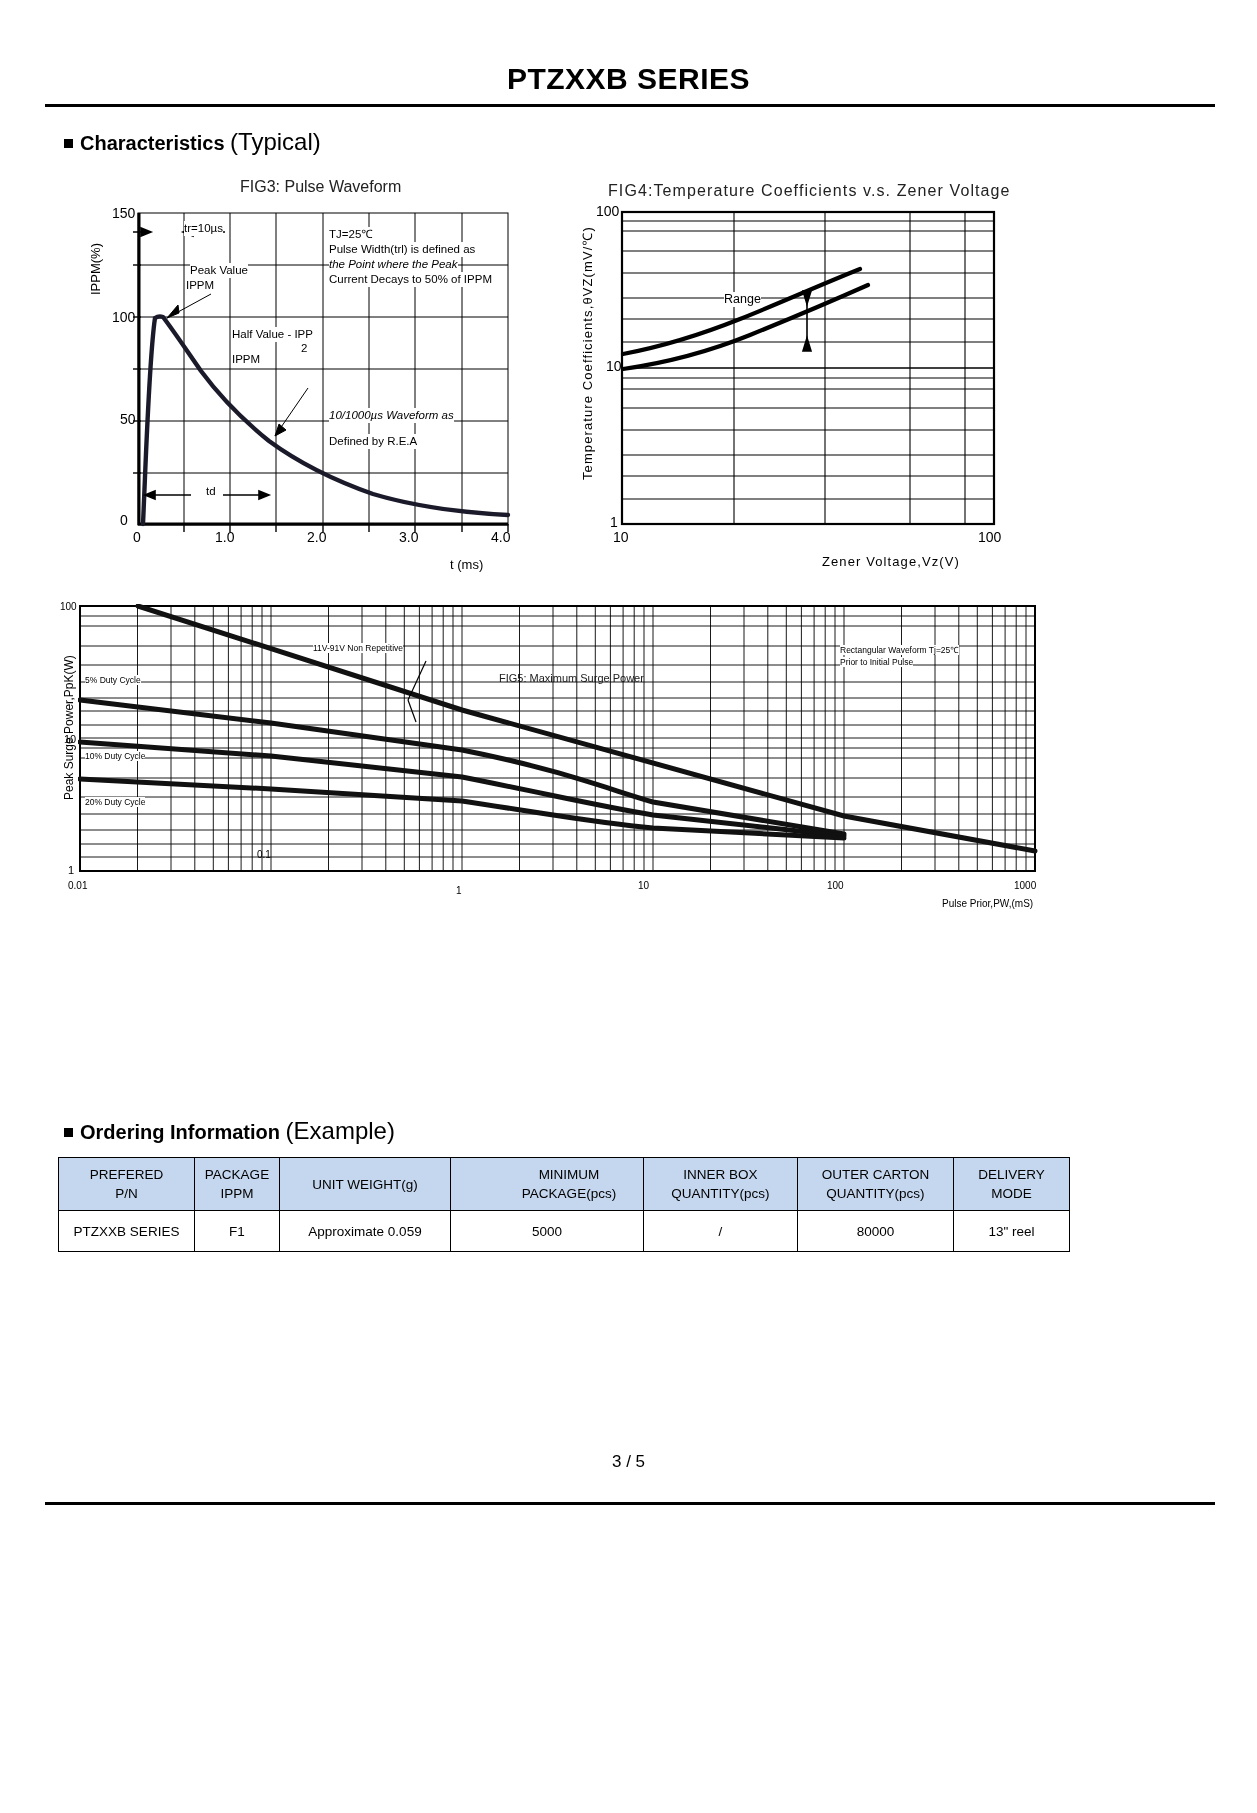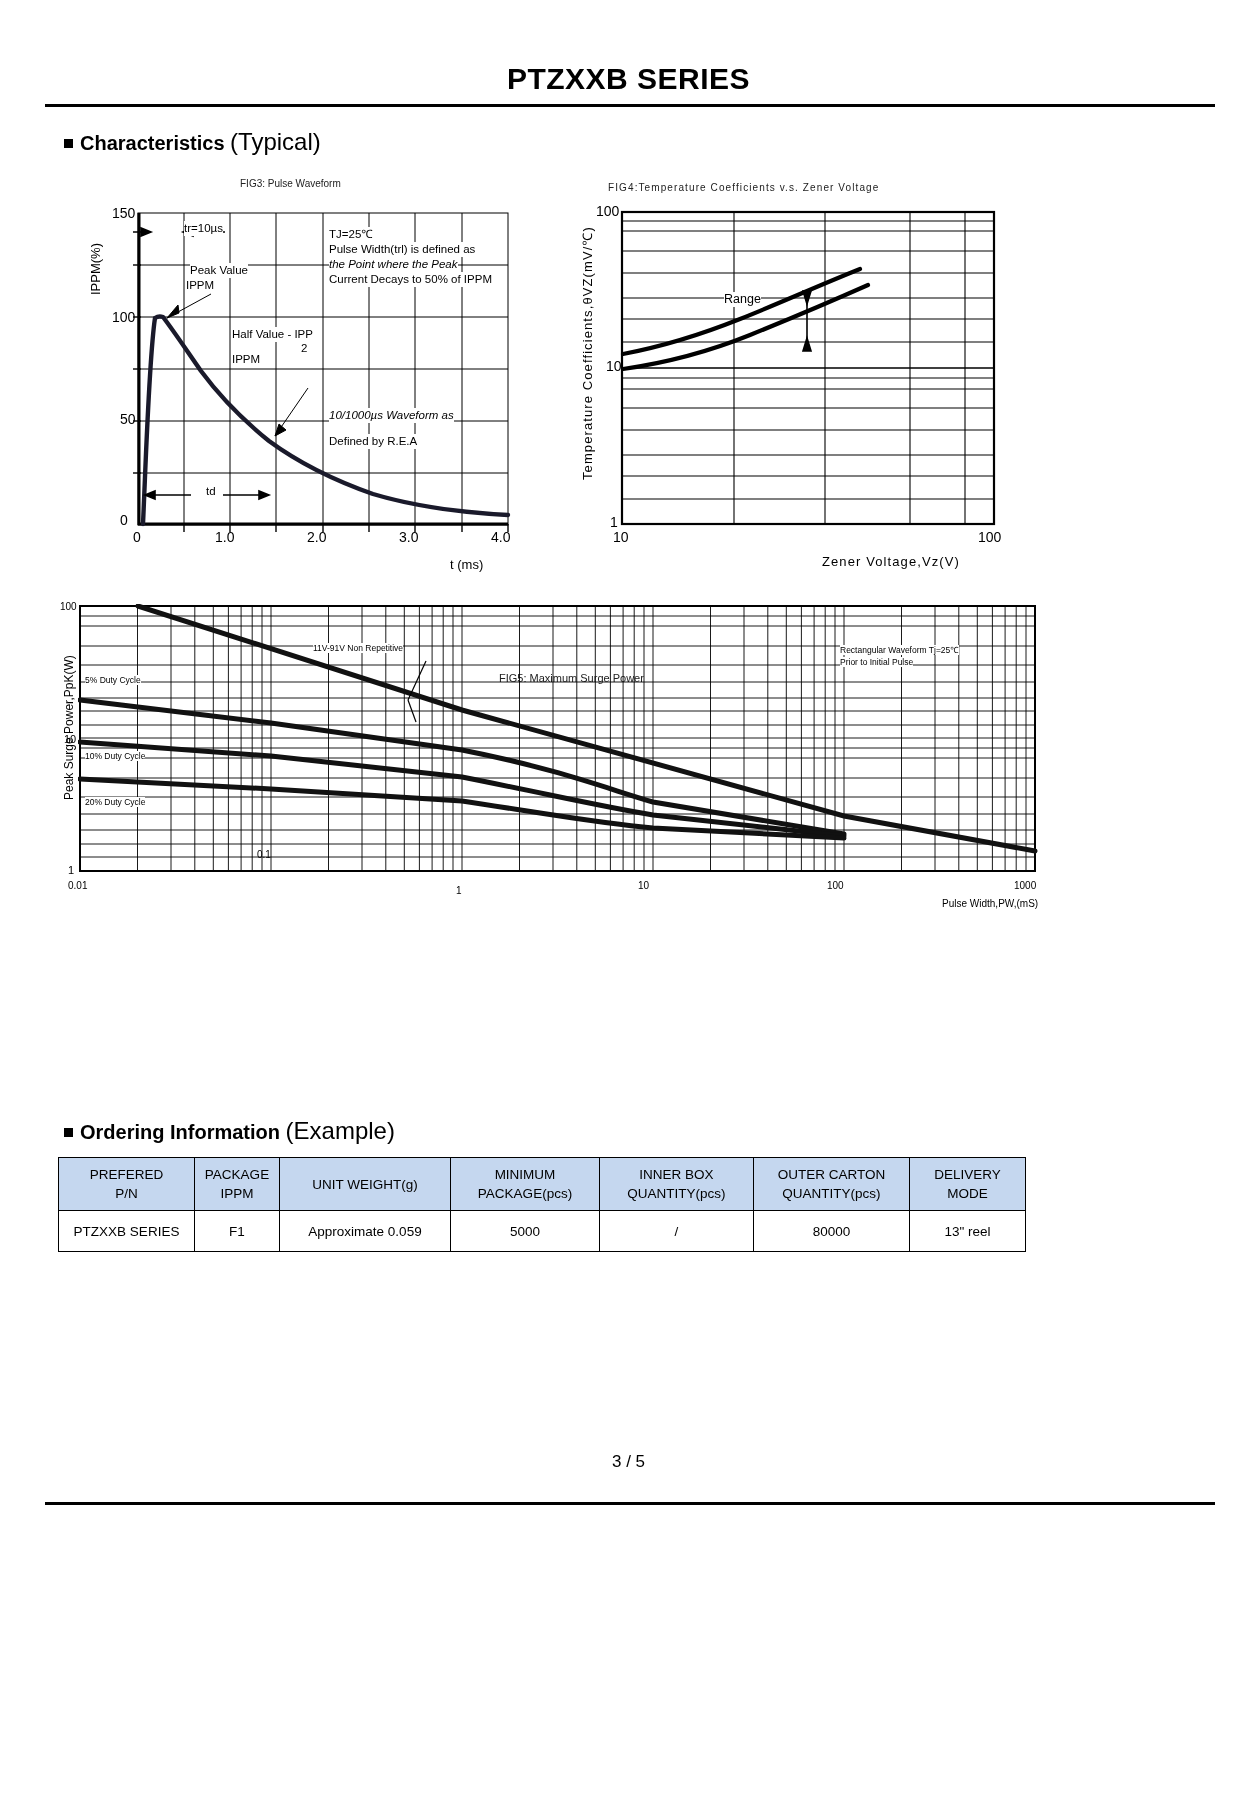--- a/index.html
+++ b/index.html
@@ -5,21 +5,21 @@
   html,body{margin:0;padding:0;background:#fff;}
   body{width:1257px;height:1813px;position:relative;font-family:"Liberation Sans",sans-serif;color:#000;}
   .page{position:absolute;left:0;top:0;width:1257px;height:1813px;}
   .hdr-title{position:absolute;left:0;top:62px;width:1257px;text-align:center;font-size:30px;font-weight:bold;letter-spacing:.5px;}
   .rule-top{position:absolute;left:45px;top:104px;width:1170px;height:3px;background:#000;}
   .rule-bot{position:absolute;left:45px;top:1502px;width:1170px;height:3px;background:#000;}
   .pagenum{position:absolute;left:0;top:1452px;width:1257px;text-align:center;font-size:17px;}
   .sec{position:absolute;font-size:20px;font-weight:bold;}
   .sec .sq{display:inline-block;width:9px;height:9px;background:#000;vertical-align:middle;margin-right:7px;margin-bottom:3px;}
   .sec .lite{font-weight:normal;font-size:24px;}
-  .fig-title{position:absolute;font-size:10px;color:#222;white-space:nowrap;}
+  .fig-title{position:absolute;font-size:16px;color:#222;white-space:nowrap;}
   .fig-title.sp{letter-spacing:1.1px;}
   .axlabel{position:absolute;font-size:13px;white-space:nowrap;}
   .axlabel.sp{letter-spacing:1.1px;}
   .rot{transform-origin:0 0;transform:rotate(-90deg);}
   .tick{position:absolute;font-size:14px;white-space:nowrap;}
   .ann{position:absolute;font-size:11.5px;line-height:14.5px;white-space:nowrap;background:#fff;}
   .tiny{position:absolute;font-size:8.5px;line-height:10px;white-space:nowrap;background:#fff;}
   table.ord{position:absolute;left:58px;top:1157px;border-collapse:collapse;}
   table.ord td,table.ord th{border:1px solid #000;font-size:13.5px;text-align:center;font-weight:normal;padding:0;}
   table.ord thead td{background:#c5d7ef;height:52px;line-height:19px;}
@@ -286,21 +286,21 @@
   <div class="tick" style="left:60px;top:601px;font-size:10px;">100</div>
   <div class="tick" style="left:64px;top:733px;font-size:11px;">10</div>
   <div class="tick" style="left:68px;top:864px;font-size:11px;">1</div>
 
   <div class="tick" style="left:68px;top:880px;font-size:10px;">0.01</div>
   <div class="tick" style="left:257px;top:836px;font-size:10px;margin-top:13px;">0.1</div>
   <div class="tick" style="left:456px;top:885px;font-size:10px;">1</div>
   <div class="tick" style="left:638px;top:880px;font-size:10px;">10</div>
   <div class="tick" style="left:827px;top:880px;font-size:10px;">100</div>
   <div class="tick" style="left:1014px;top:880px;font-size:10px;">1000</div>
-  <div class="axlabel" style="left:942px;top:898px;font-size:10px;">Pulse Width,PW,(mS)</div>
+  <div class="axlabel" style="left:942px;top:898px;font-size:10px;">Pulse Prior,PW,(mS)</div>
 
   <div class="tiny" style="left:313px;top:643px;">11V-91V Non Repetitive</div>
   <div class="tiny" style="left:85px;top:675px;">5% Duty Cycle</div>
   <div class="tiny" style="left:85px;top:751px;">10% Duty Cycle</div>
   <div class="tiny" style="left:85px;top:797px;">20% Duty Cycle</div>
   <div class="tiny" style="left:840px;top:645px;">Rectangular Waveform Tj=25℃</div>
   <div class="tiny" style="left:840px;top:657px;">Prior to Initial Pulse</div>
 
   <div class="sec" style="left:64px;top:1117px;">
     <span class="sq"></span><span>Ordering Information</span>
@@ -314,21 +314,21 @@
           <div>PREFERED</div>
           <div>P/N</div>
         </td>
         <td style="width:84px;">
           <div>PACKAGE</div>
           <div>IPPM</div>
         </td>
         <td style="width:170px;">
           <div>UNIT WEIGHT(g)</div>
         </td>
-        <td style="width:148px;">
+        <td style="width:148px;padding-left:44px;">
           <div>MINIMUM</div>
           <div>PACKAGE(pcs)</div>
         </td>
         <td style="width:153px;">
           <div>INNER BOX</div>
           <div>QUANTITY(pcs)</div>
         </td>
         <td style="width:155px;">
           <div>OUTER CARTON</div>
           <div>QUANTITY(pcs)</div>

